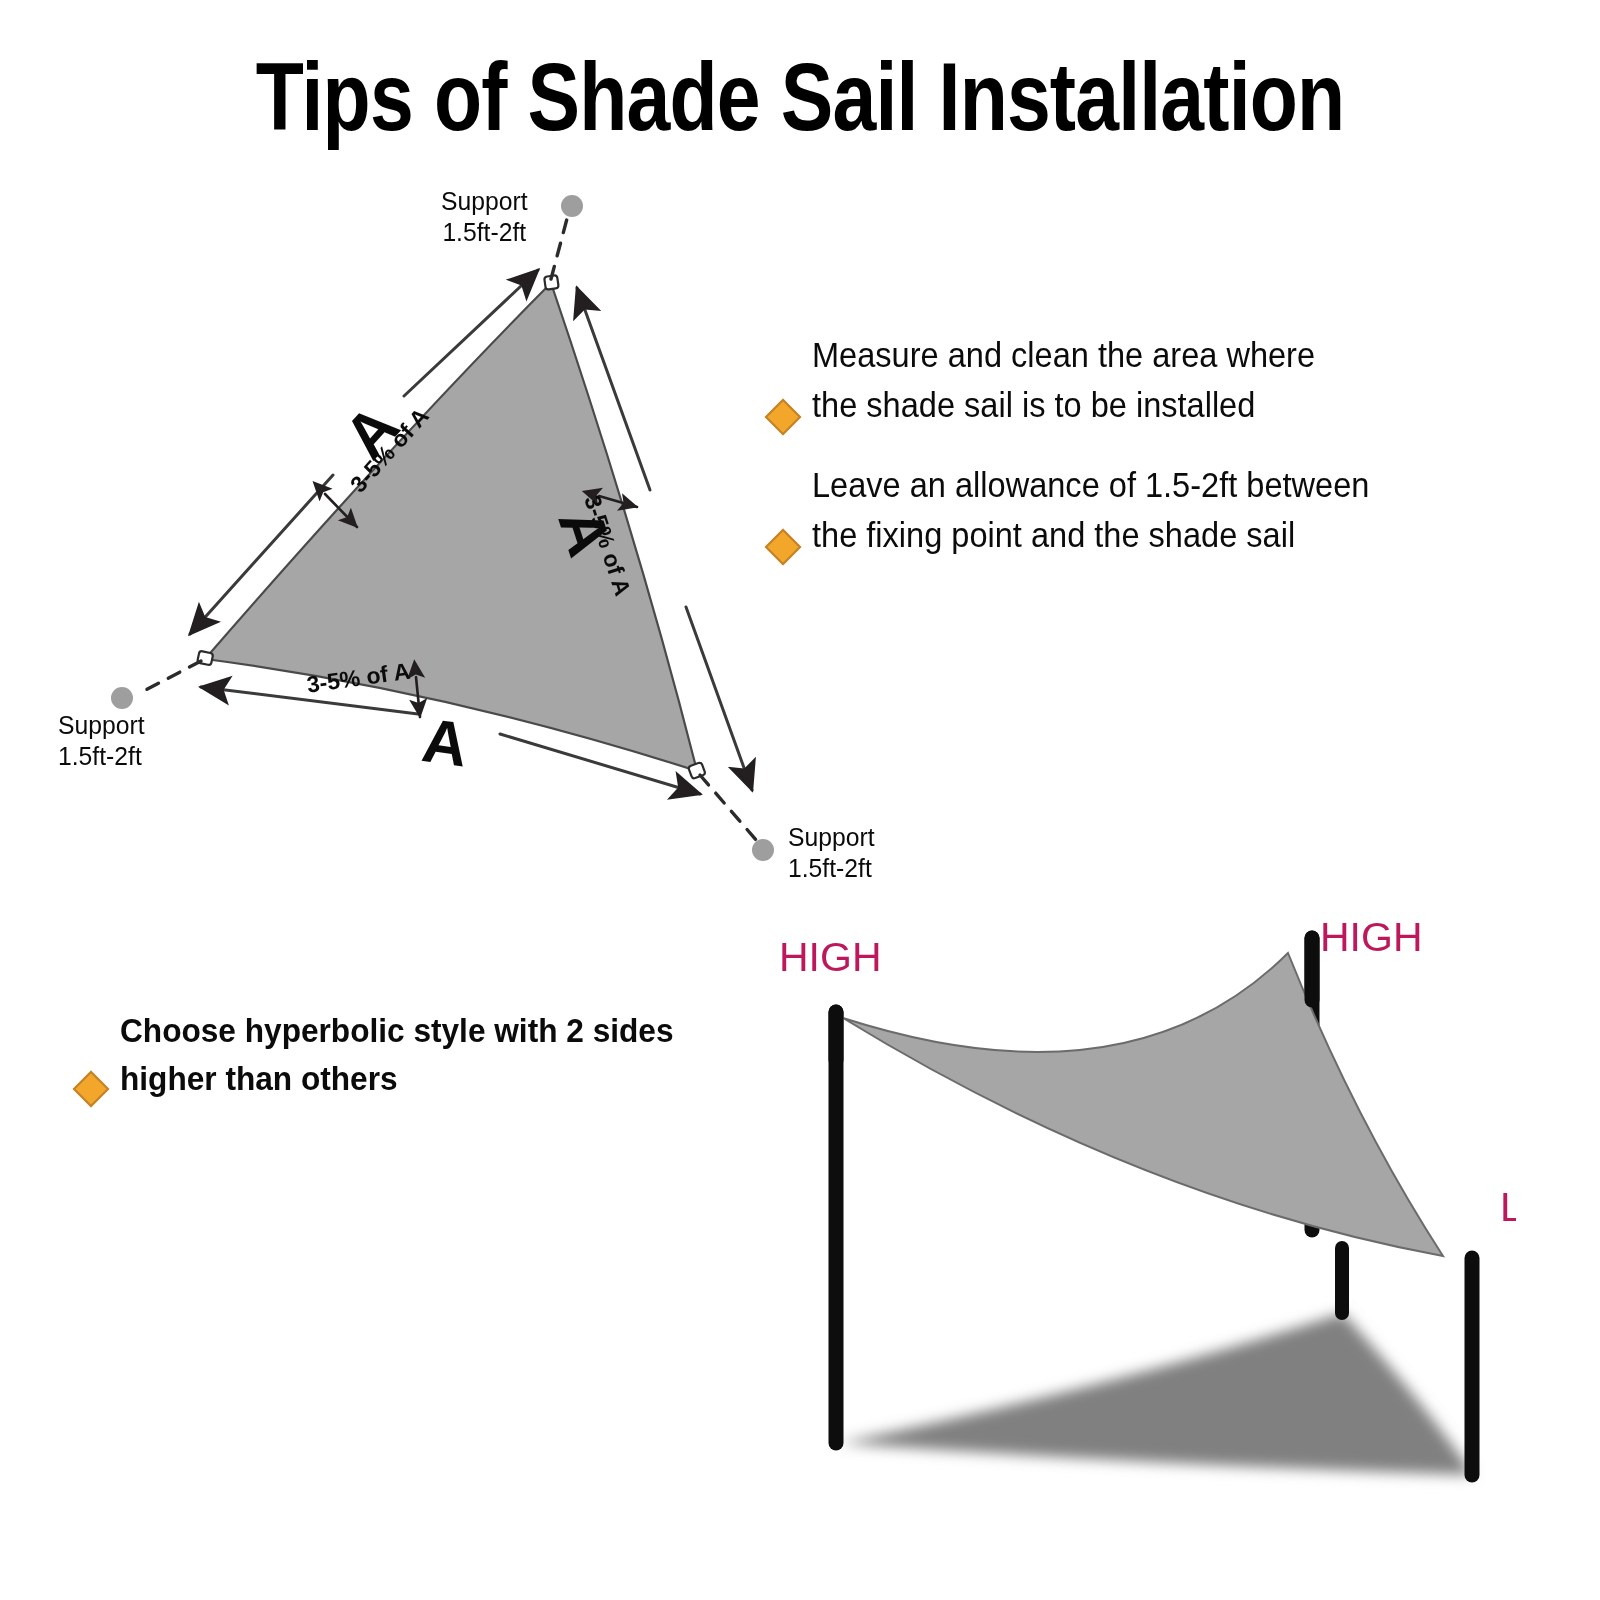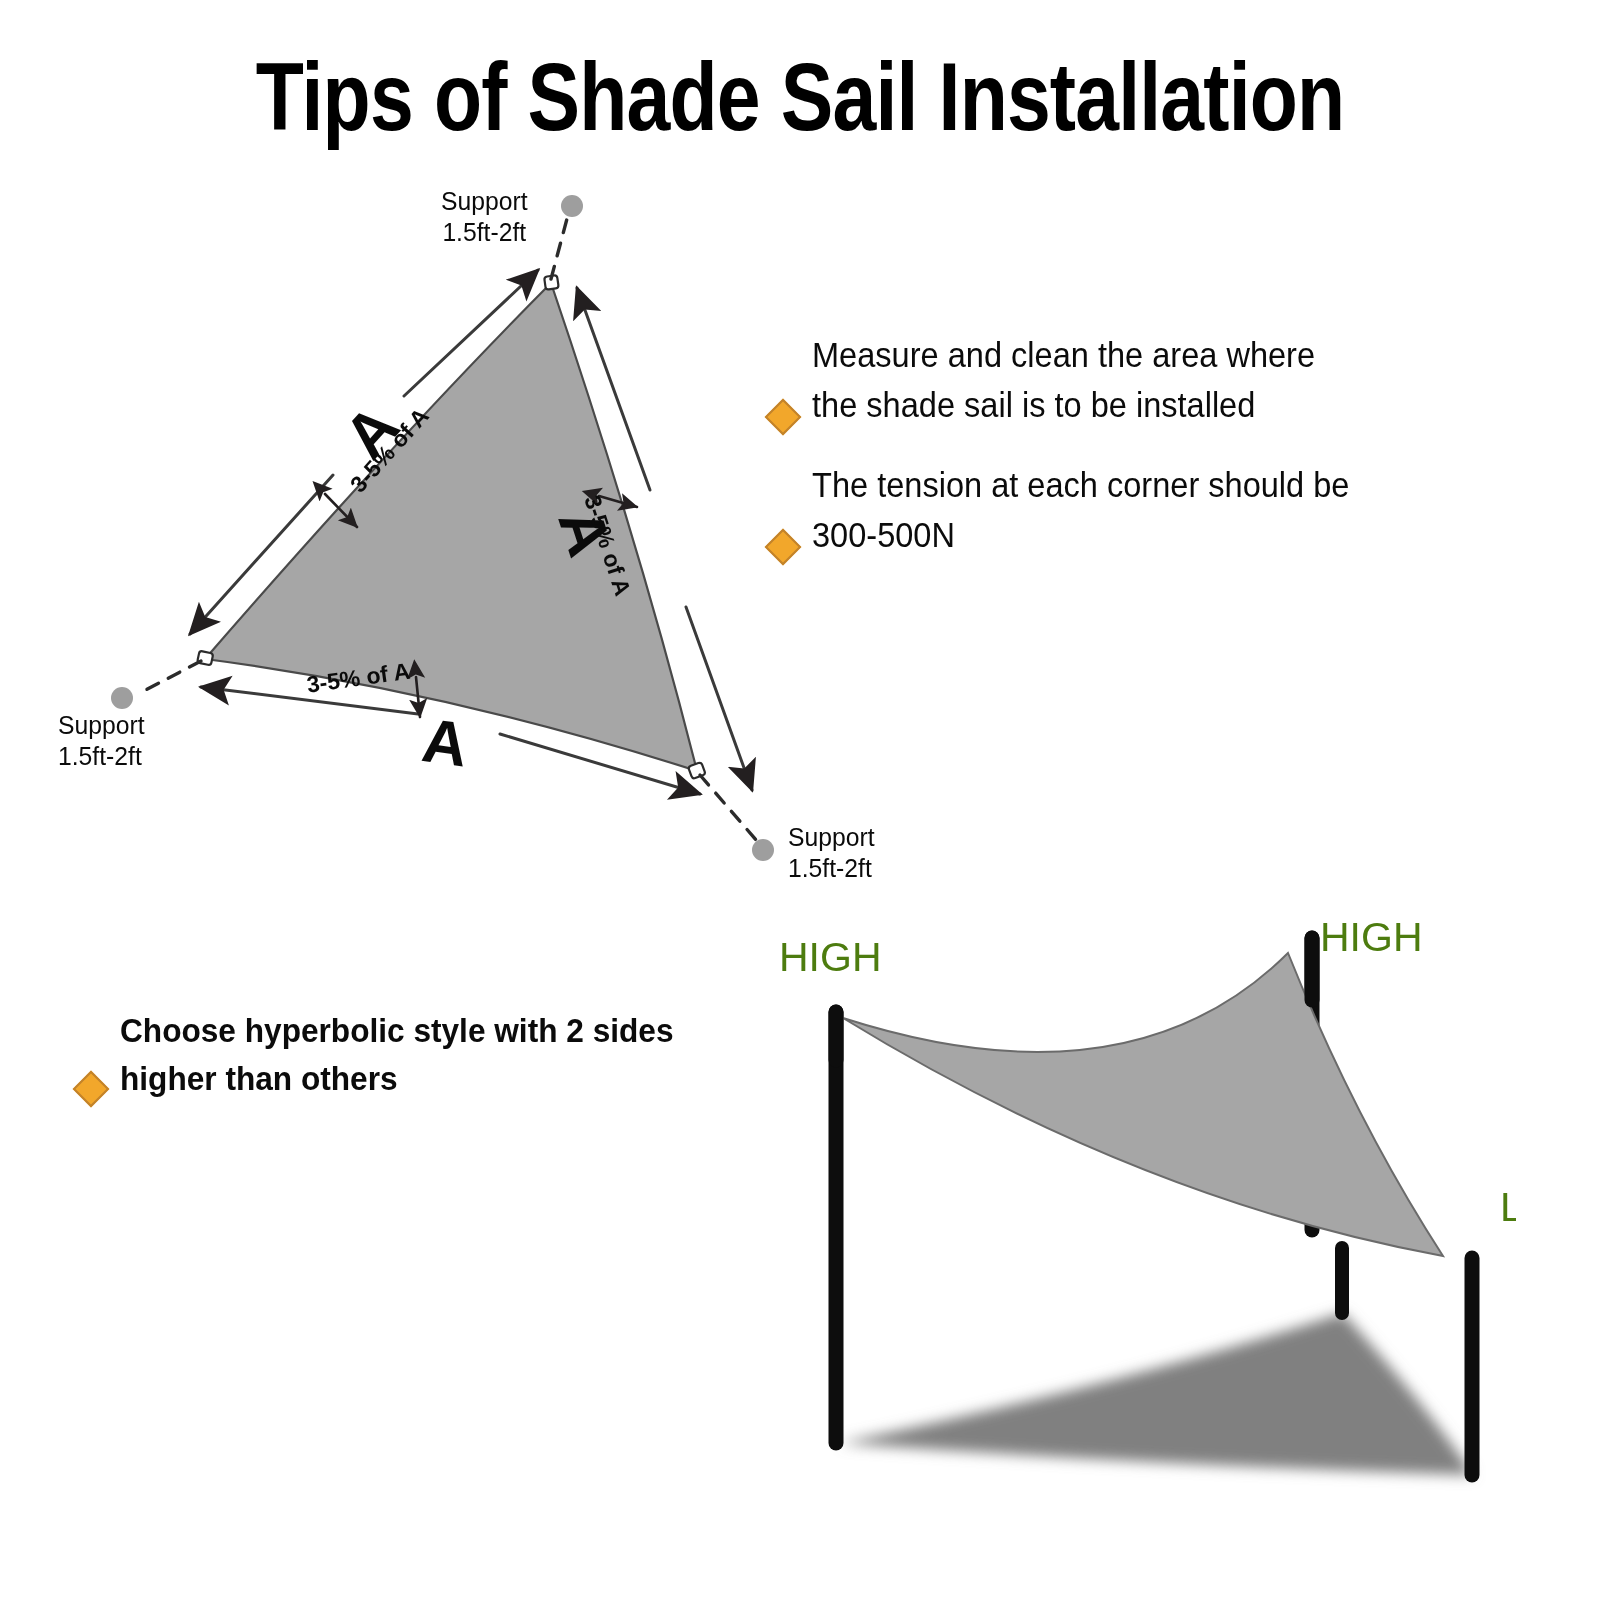--- a/index.html
+++ b/index.html
@@ -110,21 +110,21 @@
   #support-top   { left: 441px; top: 186px; text-align: center; }
   #support-left  { left: 58px;  top: 710px; }
   #support-right { left: 788px; top: 822px; }
 
   
   .hl-label {
     position: absolute;
     font-family: "Liberation Sans", sans-serif;
     font-size: 41px;
     line-height: 44px;
-    color: #4d7c0f;
+    color: #be185d;
     letter-spacing: 0px;
   }
   #label-high-left  { left: 779px;  top: 935px; }
   #label-high-right { left: 1320px; top: 915px; }
   #label-low        { left: 1500px; top: 1185px; }
 
   
   .edge-label {
     position: absolute;
     font-family: "Liberation Serif", serif;
@@ -280,22 +280,22 @@
   <div class="hl-label" id="label-low">LOW</div>
 
   <div class="bullet-list" id="bullets-right">
     <div class="bullet-item">
       <span class="bullet-marker"></span>
       <span class="bullet-text">Measure and clean the area where
 the shade sail is to be installed</span>
     </div>
     <div class="bullet-item">
       <span class="bullet-marker"></span>
-      <span class="bullet-text">The tension at each corner should be
-300-500N</span>
+      <span class="bullet-text">Leave an allowance of 1.5-2ft between
+the fixing point and the shade sail</span>
     </div>
   </div>
 
   <div class="bullet-list" id="bullets-left">
     <div class="bullet-item">
       <span class="bullet-marker"></span>
       <span class="bullet-text">Choose hyperbolic style with 2 sides
 higher than others</span>
     </div>
   </div>

